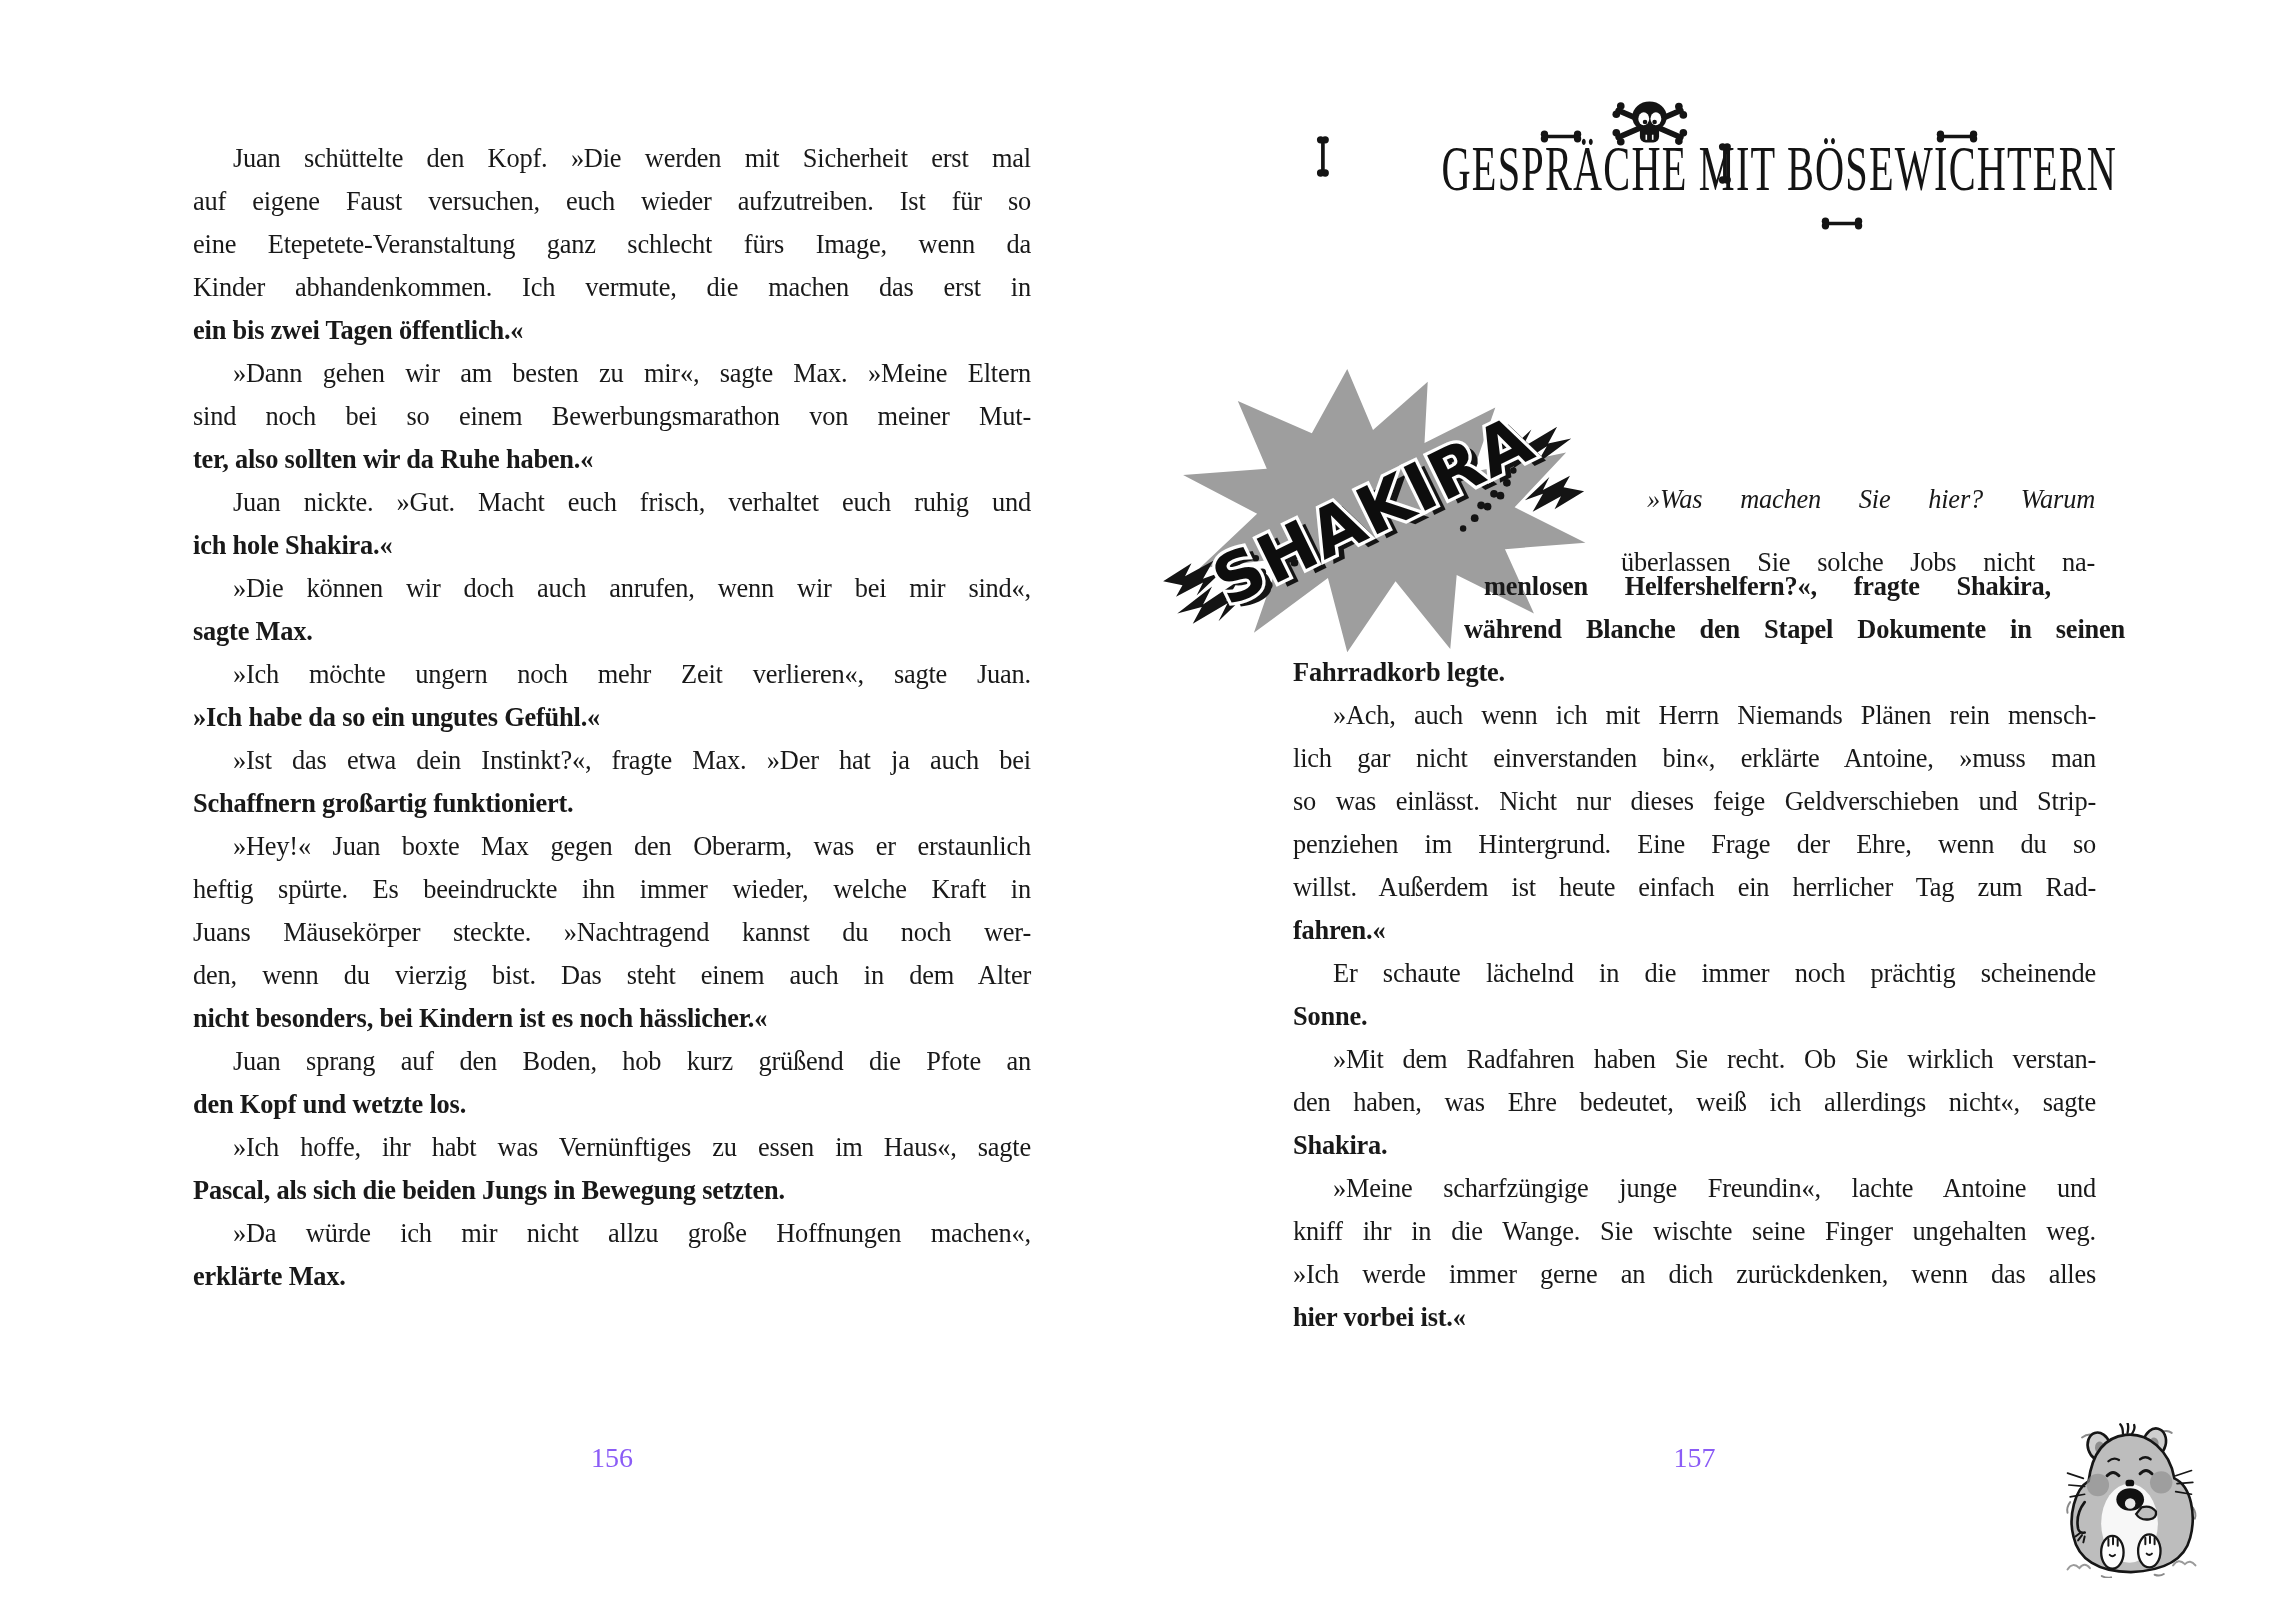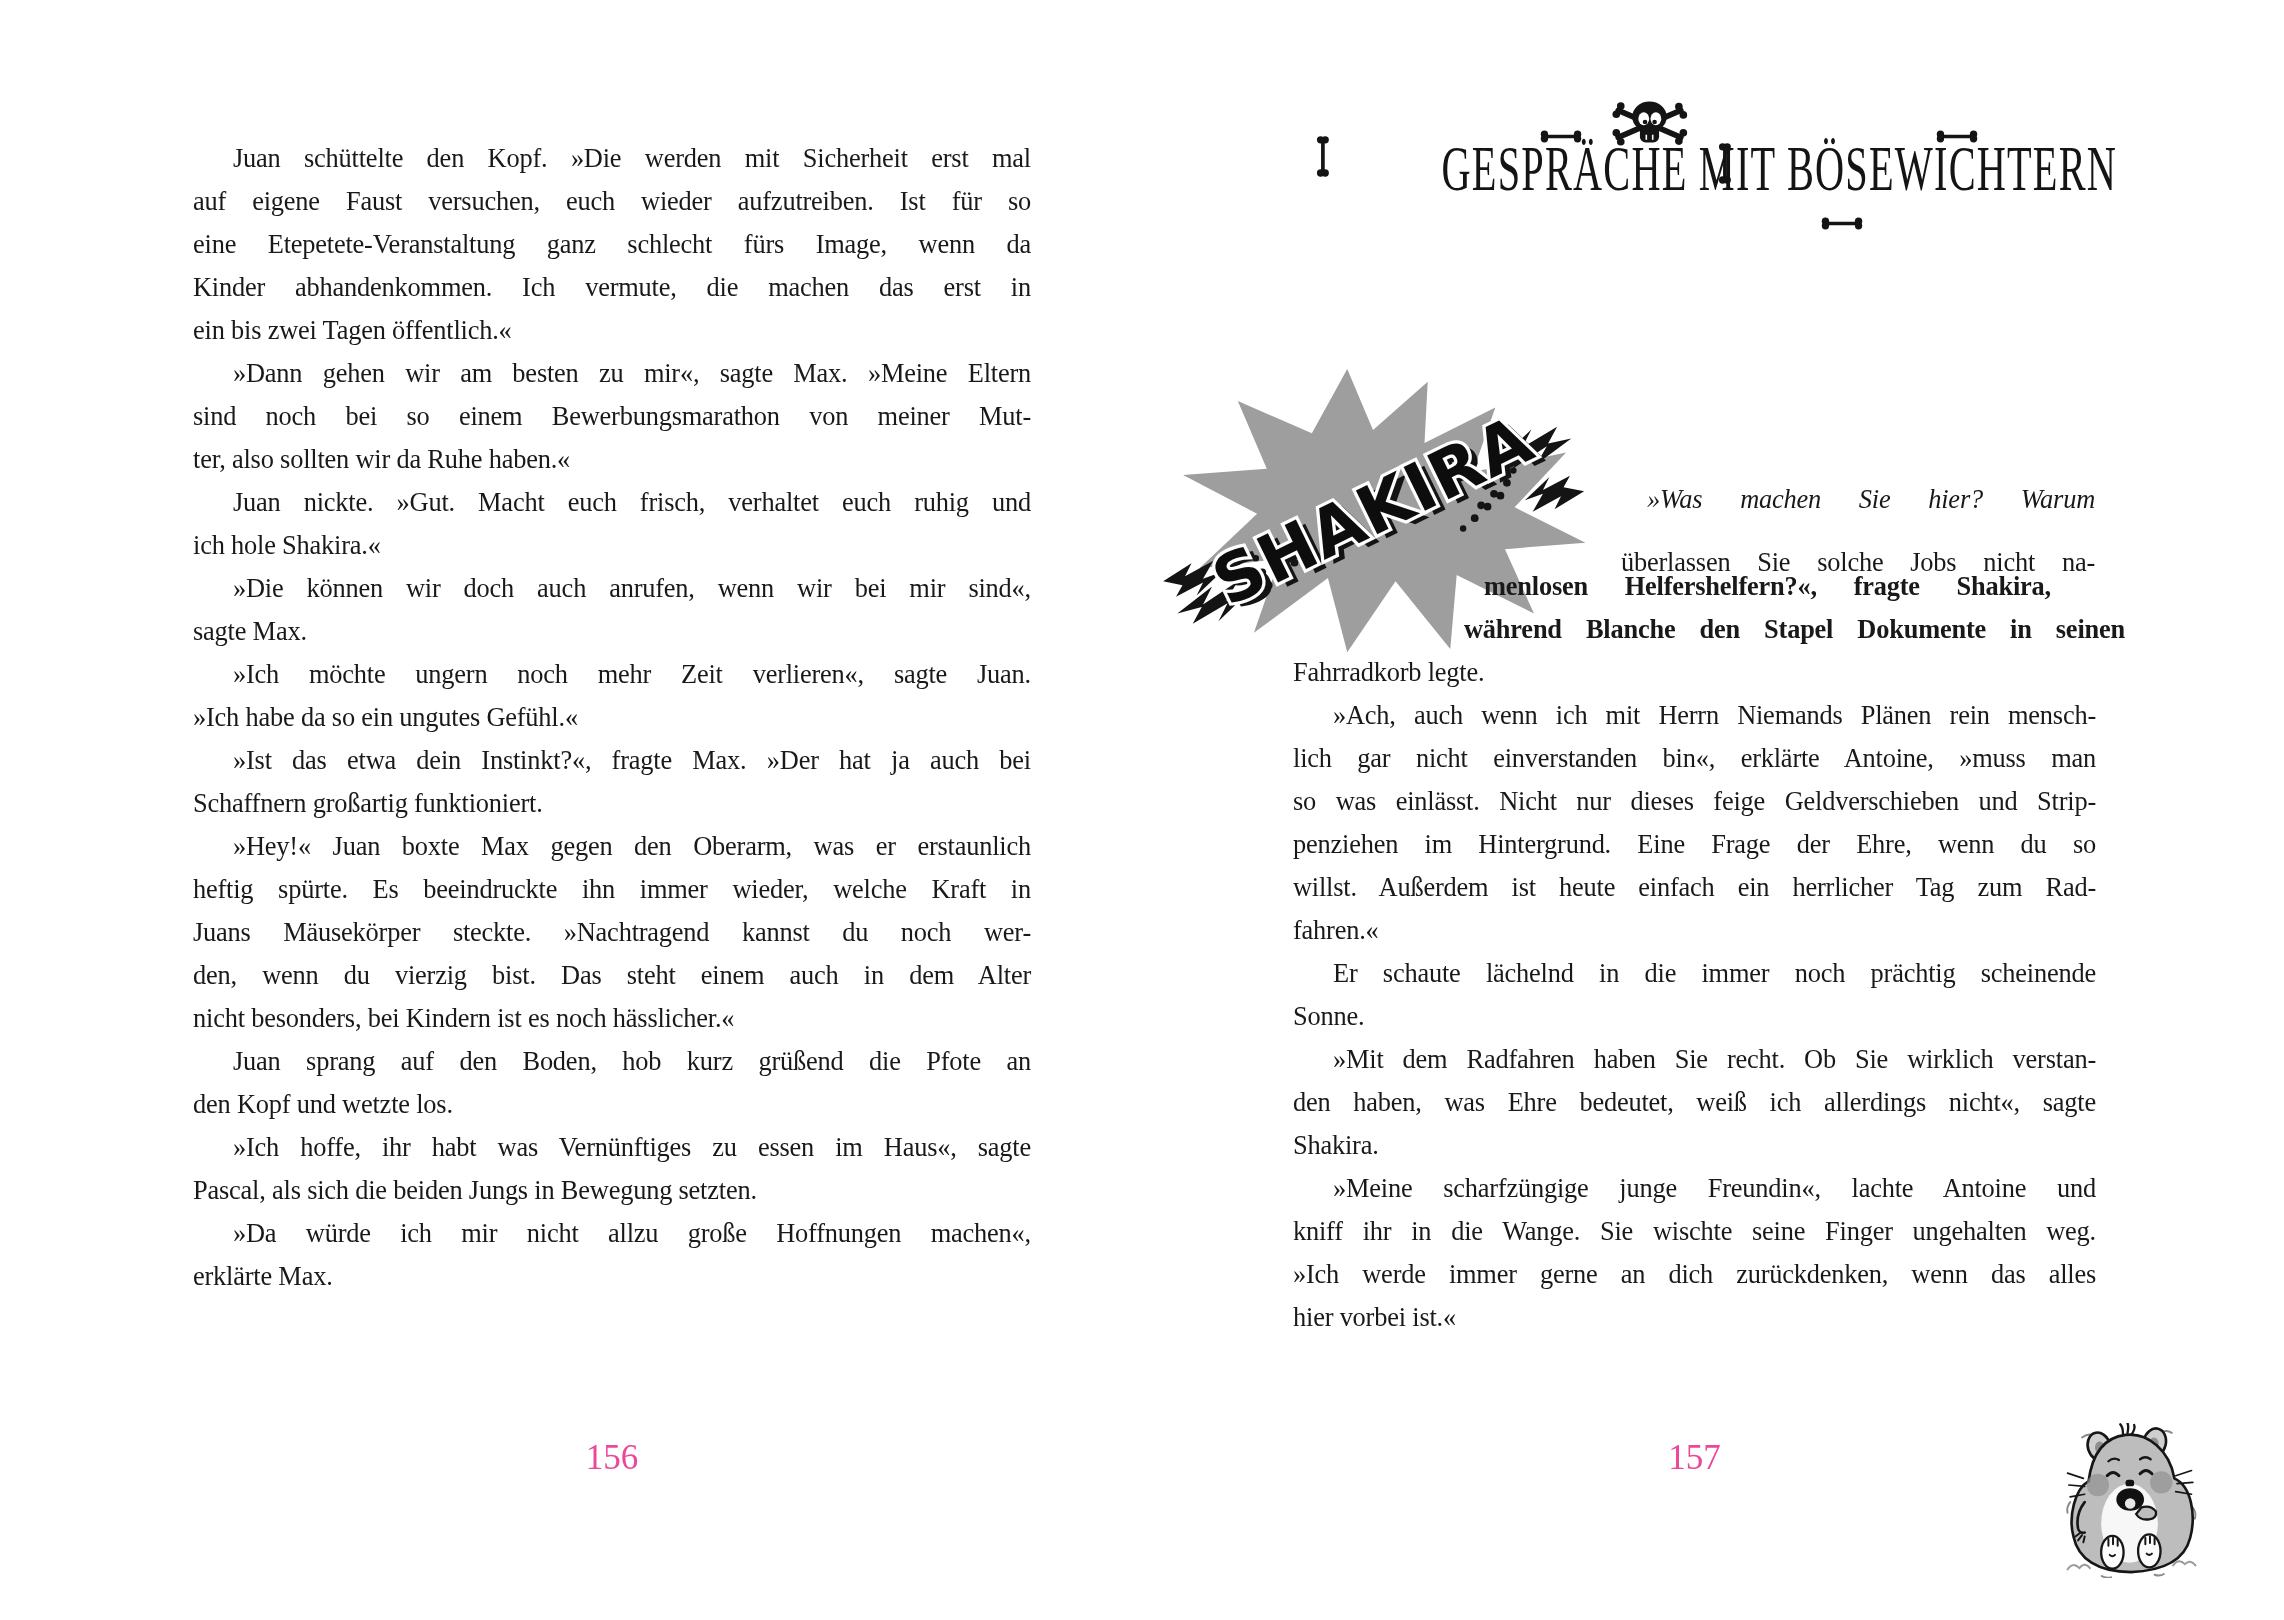--- a/index.html
+++ b/index.html
@@ -4,35 +4,35 @@
 <style>
   html,body{margin:0;padding:0;background:#ffffff;}
   .spread{position:relative;width:2284px;height:1620px;background:#ffffff;overflow:hidden;
           font-family:"Liberation Serif","DejaVu Serif",serif;color:#191919;}
   
   .col{position:absolute;font-size:26.4px;line-height:43px;letter-spacing:-0.2px;color:#191919;}
   .col-left{left:193px;top:137px;width:838px;}
   .col-right{left:1293px;top:651px;width:803px;}
   .ln{height:43px;white-space:normal;}
   .j{text-align:justify;text-align-last:justify;}
-  .l{text-align:right;text-align-last:left;}
+  .l{text-align:right;text-align-last:left;font-weight:bold;}
   .in{text-indent:40px;}
   
   .wl{position:absolute;height:43px;font-size:26.4px;line-height:43px;letter-spacing:-0.2px;
       text-align:justify;text-align-last:justify;}
   .wl1{left:1647px;top:478px;width:448px;font-style:italic;}
   .wl2{left:1621px;top:522px;width:474px;margin-top:19px;}
   .wl3{left:1484px;top:565px;width:567px;font-weight:bold;}
   .wl4{left:1464px;top:608px;width:661px;font-weight:bold;}
   
   .title{position:absolute;left:1293px;top:137px;width:803px;text-align:center;
          font-size:64px;line-height:64px;letter-spacing:1.9px;color:#141414;
          transform:scaleX(0.63);transform-origin:50% 0;white-space:nowrap;}
   
-  .pagenum{position:absolute;font-size:35px;line-height:27px;text-align:center;color:#ec4899;}
+  .pagenum{position:absolute;font-size:28px;line-height:27px;text-align:center;color:#8b5cf6;}
   .pn-left{left:193px;top:1444px;width:838px;}
   .pn-right{left:1293px;top:1444px;width:803px;}
   
   .abs{position:absolute;}
   .skull{left:1608px;top:98px;width:83px;height:53px;}
   .bone{width:46px;height:13px;}
   .bone-v1{left:1300px;top:150px;transform:rotate(90deg);transform-origin:23px 6.4px;}
   .bone-h1{left:1538px;top:130px;}
   .bone-v2{left:1702px;top:157px;transform:rotate(90deg);transform-origin:23px 6.4px;}
   .bone-h2{left:1819px;top:217px;}

